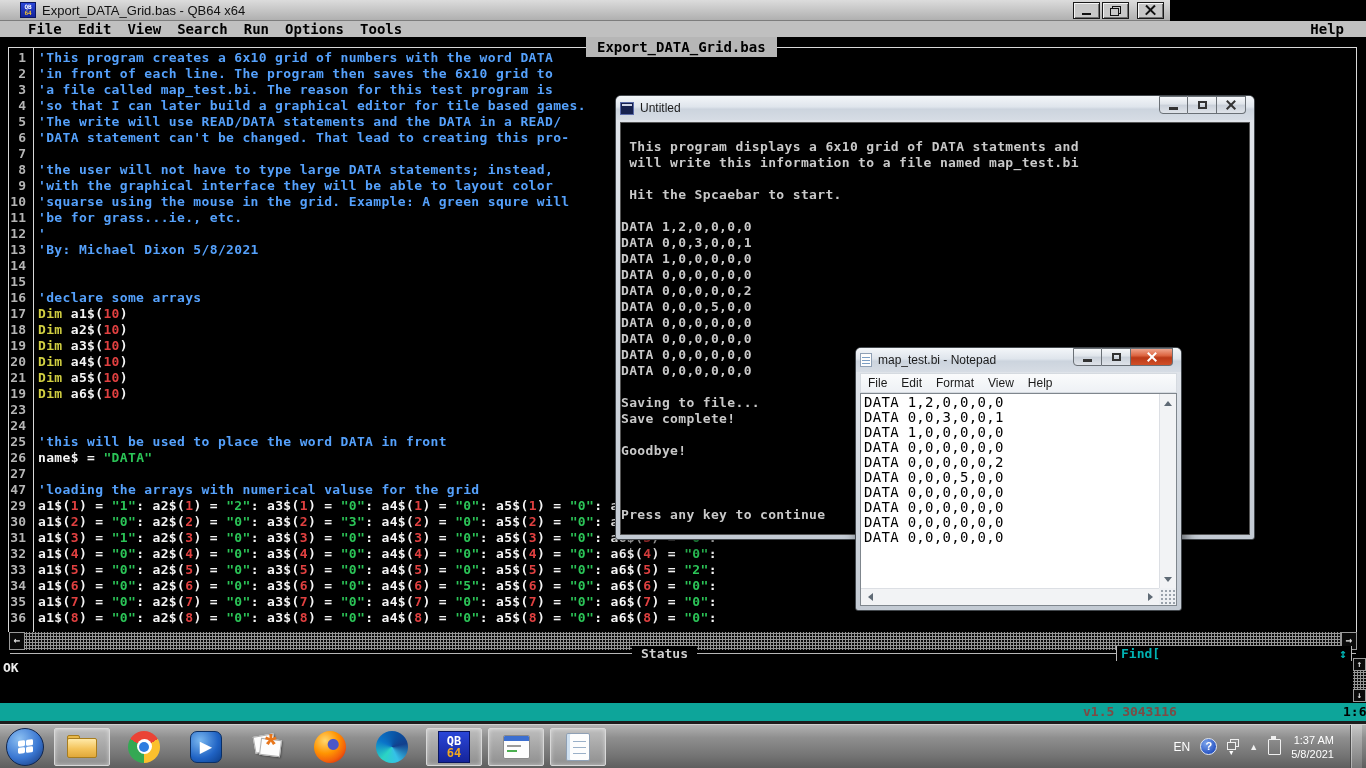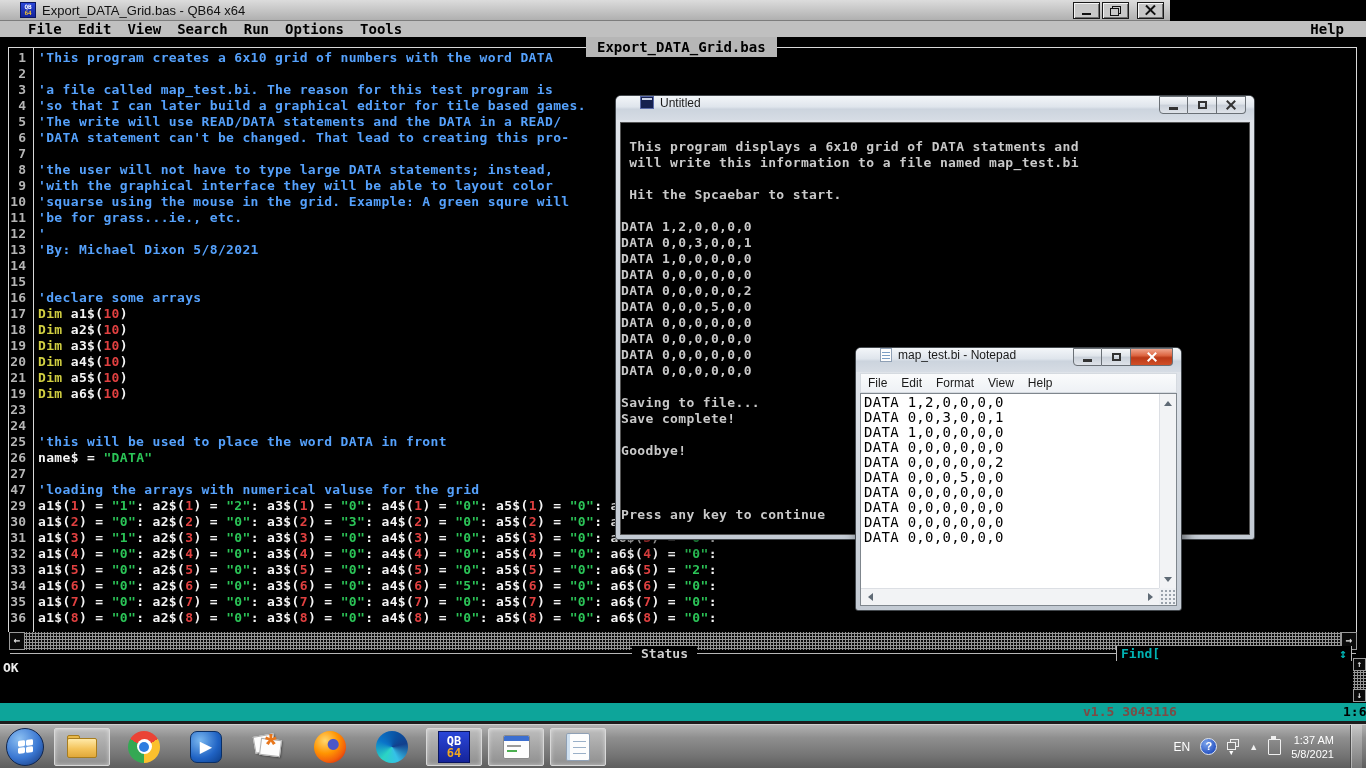--- a/index.html
+++ b/index.html
@@ -67,22 +67,22 @@
   .vmini .sbtn{width:13px;height:13px;font:bold 9px/11px var(--mono)}
   .vmini .strack{width:13px}
   .footer{position:absolute;left:0;top:666px;width:1366px;height:18px;background:var(--footer-bg)}
   .footer .ver{position:absolute;left:1083px;color:var(--footer-version);font:bold 13px/18px var(--mono)}
   .footer .pos{position:absolute;left:1343px;color:#000;font:bold 13px/18px var(--mono)}
   .gapstrip{position:absolute;left:0;top:721px;width:1366px;height:3px;background:#1c1c1c;z-index:9}
 
   
   .w7{position:absolute;border:1px solid #43484d;border-radius:6px 6px 3px 3px;
     background:linear-gradient(#e2e6ec,#c3cad3);box-shadow:3px 5px 14px rgba(0,0,0,.6)}
-  .w7 .tbar{position:absolute;left:0;top:0;right:0;height:24px;display:flex;
-    padding-left:24px;border-radius:5px 5px 0 0;
+  .w7 .tbar{position:absolute;left:0;top:0;right:0;height:24px;display:flex;align-items:center;
+    padding-left:4px;border-radius:5px 5px 0 0;
     background:linear-gradient(#f3f6f9,#dfe5ec 45%,#ccd4de 55%,#d6dce4)}
   .w7 .tbar .wtitle{margin-left:6px;font:12px var(--ui);color:#1a1a1a}
   .capgroup{position:absolute;right:8px;top:0;display:flex}
   .capbtn{width:29px;height:18px;border:1px solid #6a7076;border-left:none;
     background:linear-gradient(#f6f8fa,#dfe4ea 45%,#c9d0d9 50%,#dfe3e9);
     display:grid;place-items:center}
   .capbtn:first-child{border-left:1px solid #6a7076;border-radius:0 0 0 4px}
   .capbtn:last-child{border-radius:0 0 4px 0}
   .capbtn.red{width:42px;background:linear-gradient(#f0a58d,#dd6743 40%,#bb3917 55%,#d14f27)}
   .c-min{width:9px;height:3px;background:#333;margin-top:7px}
@@ -222,20 +222,21 @@
       <div class="bline" style="left:8px;top:10px;width:1px;height:585px"></div>
       <div class="bline" style="left:1356px;top:10px;width:1px;height:585px"></div>
       <div class="bline" style="left:33px;top:10px;width:1px;height:585px"></div>
       <div id="code">
           <div class="code-line">
             <span class="lno">1</span>
             <span class="ltxt"><span class="tc">'This program creates a 6x10 grid of numbers with the word DATA</span></span>
           </div>
           <div class="code-line">
             <span class="lno">2</span>
+            <span class="ltxt"><span class="tc">'in front of each line. The program then saves the 6x10 grid to</span></span>
           </div>
           <div class="code-line">
             <span class="lno">3</span>
             <span class="ltxt"><span class="tc">'a file called map_test.bi. The reason for this test program is</span></span>
           </div>
           <div class="code-line">
             <span class="lno">4</span>
             <span class="ltxt"><span class="tc">'so that I can later build a graphical editor for tile based games.</span></span>
           </div>
           <div class="code-line">

